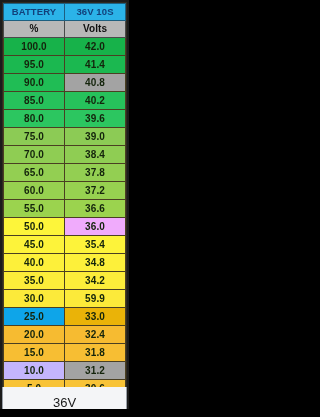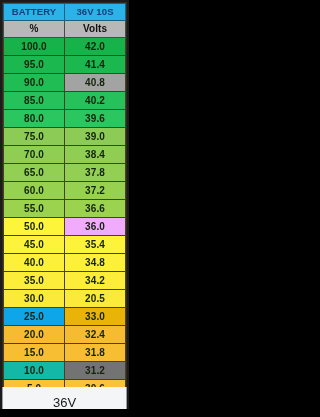--- a/index.html
+++ b/index.html
@@ -202,37 +202,37 @@
           <tr class="data-row">
             <td class="p-cell" style="background: rgb(253, 240, 58);">40.0</td>
             <td class="v-cell" style="background: rgb(253, 240, 58);">34.8</td>
           </tr>
           <tr class="data-row">
             <td class="p-cell" style="background: rgb(252, 237, 58);">35.0</td>
             <td class="v-cell" style="background: rgb(252, 237, 58);">34.2</td>
           </tr>
           <tr class="data-row">
             <td class="p-cell" style="background: rgb(252, 234, 58);">30.0</td>
-            <td class="v-cell" style="background: rgb(252, 234, 58);">20.5</td>
+            <td class="v-cell" style="background: rgb(252, 234, 58);">59.9</td>
           </tr>
           <tr class="data-row">
             <td class="p-cell" style="background: #0ea5e9;">25.0</td>
             <td class="v-cell" style="background: #eab308;">33.0</td>
           </tr>
           <tr class="data-row">
             <td class="p-cell" style="background: rgb(246, 187, 49);">20.0</td>
             <td class="v-cell" style="background: rgb(246, 187, 49);">32.4</td>
           </tr>
           <tr class="data-row">
             <td class="p-cell" style="background: rgb(247, 190, 51);">15.0</td>
             <td class="v-cell" style="background: rgb(247, 190, 51);">31.8</td>
           </tr>
           <tr class="data-row">
-            <td class="p-cell" style="background: #14b8a6;">10.0</td>
-            <td class="v-cell" style="background: #737373;">31.2</td>
+            <td class="p-cell" style="background: #c4b5fd;">10.0</td>
+            <td class="v-cell" style="background: #a3a3a3;">31.2</td>
           </tr>
           <tr class="data-row">
             <td class="p-cell" style="background: rgb(248, 195, 55);">5.0</td>
             <td class="v-cell" style="background: rgb(248, 195, 55);">30.6</td>
           </tr>
           <tr class="data-row red-row">
             <td class="p-cell" style="background: rgb(244, 28, 28);">0.0</td>
             <td class="v-cell" style="background: rgb(244, 28, 28);">30.0</td>
           </tr>
         </tbody>

